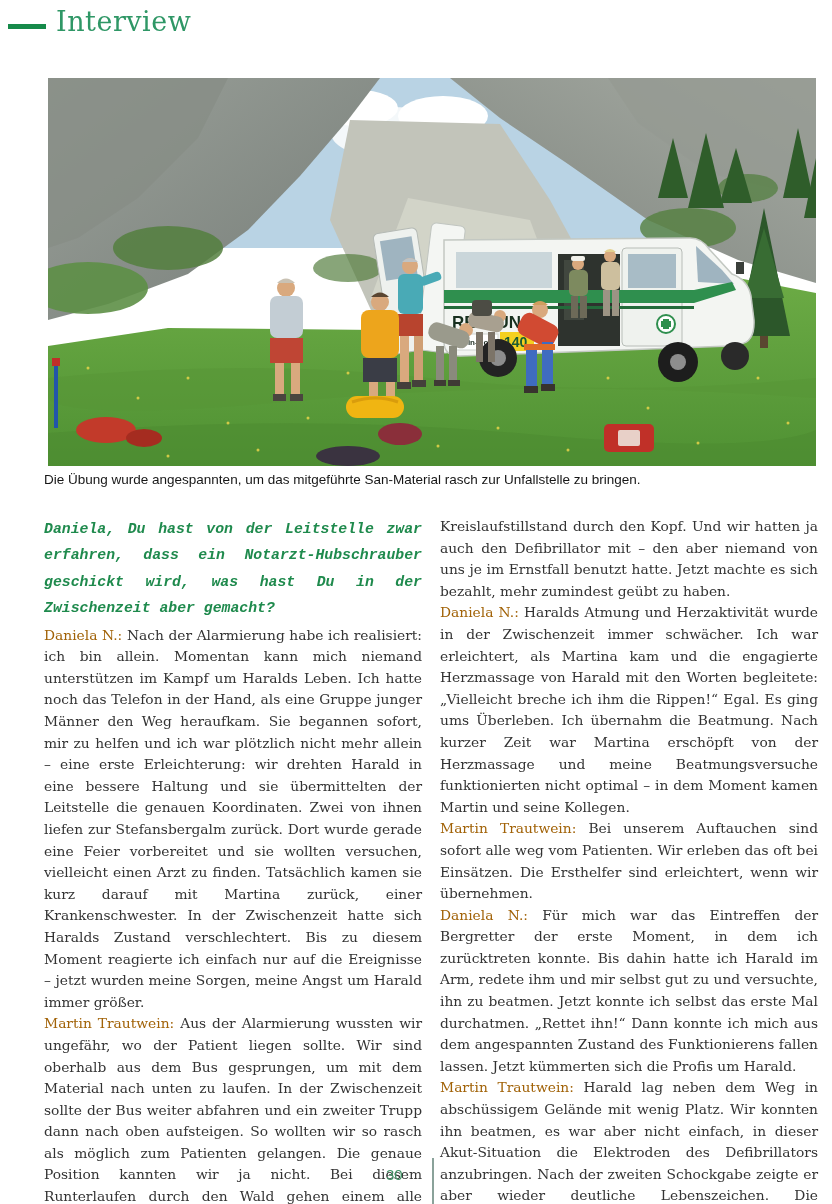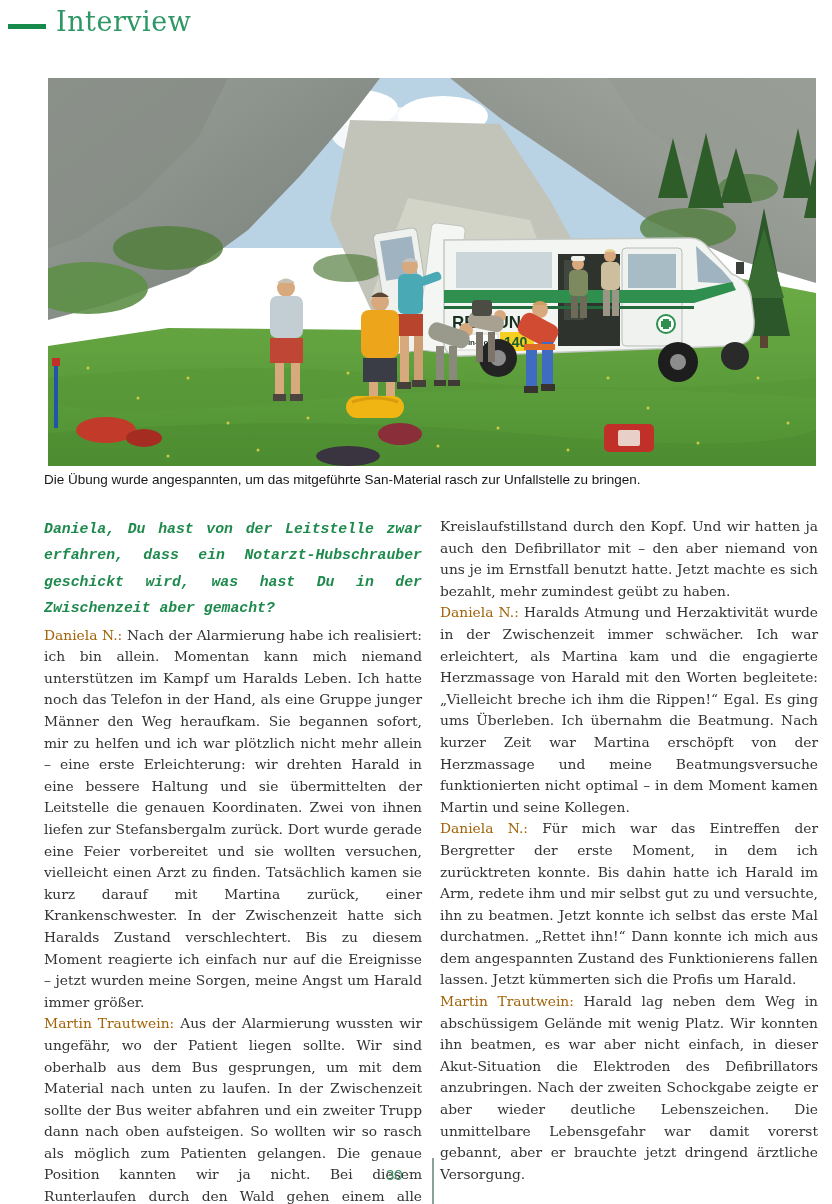--- a/index.html
+++ b/index.html
@@ -270,20 +270,21 @@
 
   <main class="columns">
     <section class="col">
       <p class="q">Daniela, Du hast von der Leitstelle zwar erfahren, dass ein Notarzt-Hubschrauber geschickt wird, was hast Du in der Zwischenzeit aber gemacht?</p>
       <p class="a"><span class="sp">Daniela N.:</span> <span>Nach der Alarmierung habe ich realisiert: ich bin allein. Momentan kann mich niemand unterstützen im Kampf um Haralds Leben. Ich hatte noch das Telefon in der Hand, als eine Gruppe junger Männer den Weg heraufkam. Sie begannen sofort, mir zu helfen und ich war plötzlich nicht mehr allein – eine erste Erleichterung: wir drehten Harald in eine bessere Haltung und sie übermittelten der Leitstelle die genauen Koordinaten. Zwei von ihnen liefen zur Stefansbergalm zurück. Dort wurde gerade eine Feier vorbereitet und sie wollten versuchen, vielleicht einen Arzt zu finden. Tatsächlich kamen sie kurz darauf mit Martina zurück, einer Krankenschwester. In der Zwischenzeit hatte sich Haralds Zustand verschlechtert. Bis zu diesem Moment reagierte ich einfach nur auf die Ereignisse – jetzt wurden meine Sorgen, meine Angst um Harald immer größer.</span></p>
       <p class="a"><span class="sp">Martin Trautwein:</span> <span>Aus der Alarmierung wussten wir ungefähr, wo der Patient liegen sollte. Wir sind oberhalb aus dem Bus gesprungen, um mit dem Material nach unten zu laufen. In der Zwischenzeit sollte der Bus weiter abfahren und ein zweiter Trupp dann nach oben aufsteigen. So wollten wir so rasch als möglich zum Patienten gelangen. Die genaue Position kannten wir ja nicht. Bei diesem Runterlaufen durch den Wald gehen einem alle jemals geübten Sofortmaßnahmen bei Herz-</span></p>
     </section>
     <section class="col">
       <p class="a"><span>Kreislaufstillstand durch den Kopf. Und wir hatten ja auch den Defibrillator mit – den aber niemand von uns je im Ernstfall benutzt hatte. Jetzt machte es sich bezahlt, mehr zumindest geübt zu haben.</span></p>
       <p class="a"><span class="sp">Daniela N.:</span> <span>Haralds Atmung und Herzaktivität wurde in der Zwischenzeit immer schwächer. Ich war erleichtert, als Martina kam und die engagierte Herzmassage von Harald mit den Worten begleitete: „Vielleicht breche ich ihm die Rippen!“ Egal. Es ging ums Überleben. Ich übernahm die Beatmung. Nach kurzer Zeit war Martina erschöpft von der Herzmassage und meine Beatmungsversuche funktionierten nicht optimal – in dem Moment kamen Martin und seine Kollegen.</span></p>
+      <p class="a"><span class="sp">Martin Trautwein:</span> <span>Bei unserem Auftauchen sind sofort alle weg vom Patienten. Wir erleben das oft bei Einsätzen. Die Ersthelfer sind erleichtert, wenn wir übernehmen.</span></p>
       <p class="a"><span class="sp">Daniela N.:</span> <span>Für mich war das Eintreffen der Bergretter der erste Moment, in dem ich zurücktreten konnte. Bis dahin hatte ich Harald im Arm, redete ihm und mir selbst gut zu und versuchte, ihn zu beatmen. Jetzt konnte ich selbst das erste Mal durchatmen. „Rettet ihn!“ Dann konnte ich mich aus dem angespannten Zustand des Funktionierens fallen lassen. Jetzt kümmerten sich die Profis um Harald.</span></p>
       <p class="a"><span class="sp">Martin Trautwein:</span> <span>Harald lag neben dem Weg in abschüssigem Gelände mit wenig Platz. Wir konnten ihn beatmen, es war aber nicht einfach, in dieser Akut-Situation die Elektroden des Defibrillators anzubringen. Nach der zweiten Schockgabe zeigte er aber wieder deutliche Lebenszeichen. Die unmittelbare Lebensgefahr war damit vorerst gebannt, aber er brauchte jetzt dringend ärztliche Versorgung.</span></p>
     </section>
   </main>
 
   <span class="pageno">30</span>
   <span class="vline"></span>
 
 </div>
 

